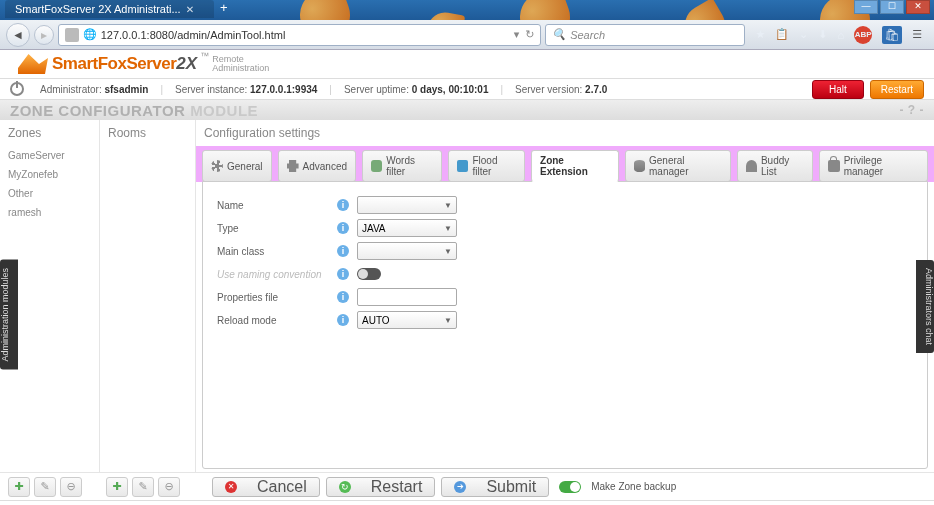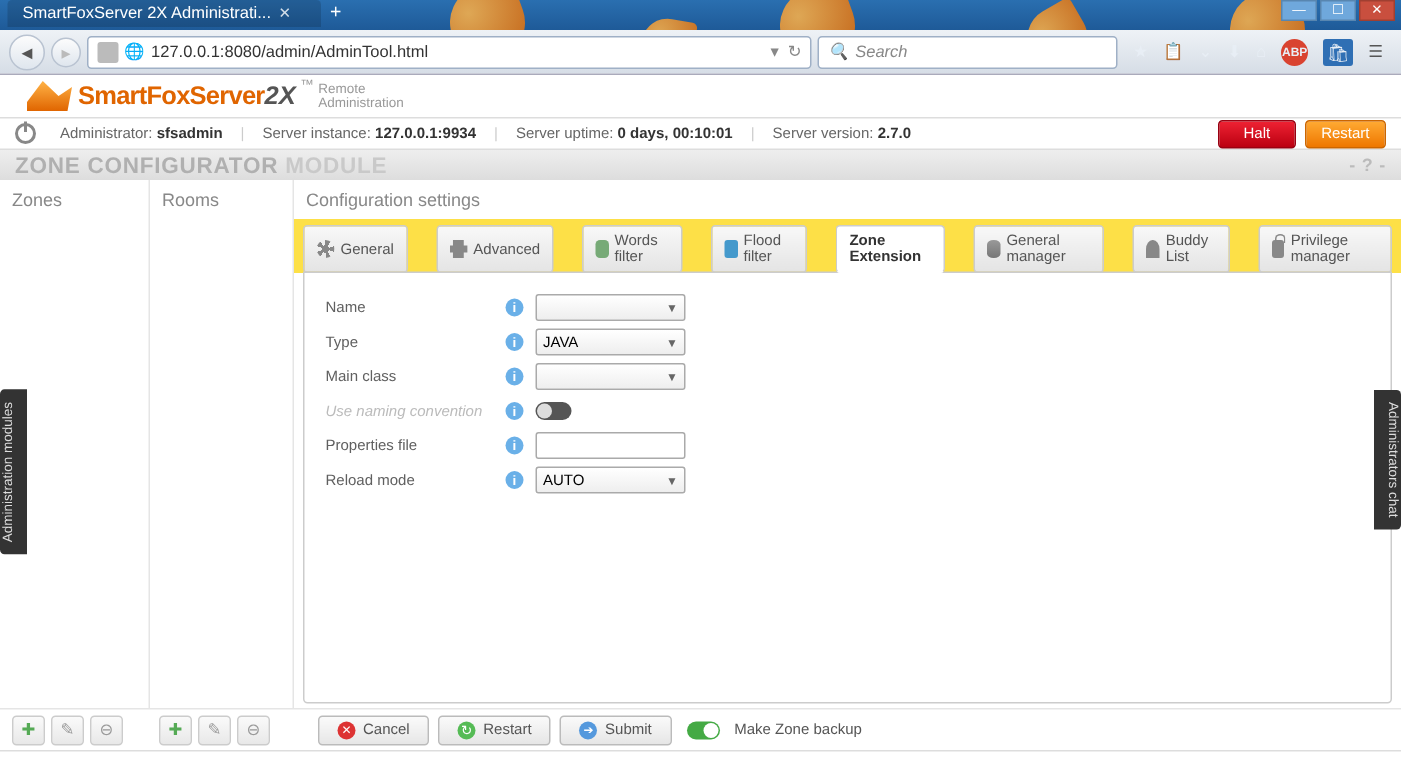--- a/index.html
+++ b/index.html
@@ -48,21 +48,21 @@
 
 
 .main{display:flex;height:352px}
 .col{border-right:1px solid #e5e5e5;display:flex;flex-direction:column}
 .col-header{font-size:12px;color:#888;padding:6px 8px;height:26px}
 .zones-col{width:100px}
 .rooms-col{width:96px}
 .zone-item{font-size:10px;color:#888;padding:4px 8px;cursor:pointer}
 
 .config-col{flex:1;display:flex;flex-direction:column}
-.tabs{display:flex;gap:19px;padding:4px 6px 0;background:#fde047}
+.tabs{display:flex;gap:6px;padding:4px 6px 0;background:#f0abfc}
 .tab{background:linear-gradient(#f8f8f8,#e4e4e4);border:1px solid #ccc;border-radius:3px;padding:4px 8px;font-size:10px;color:#555;display:flex;align-items:center;gap:4px;cursor:pointer}
 .tab.active{background:#fff;border-bottom-color:#fff;position:relative;z-index:2;color:#333;font-weight:bold}
 .tab-icon{width:12px;height:12px;display:inline-block}
 .ico-gear{background:radial-gradient(#888 30%,transparent 30%),conic-gradient(#888 0 10%,transparent 10% 20%,#888 20% 30%,transparent 30% 40%,#888 40% 50%,transparent 50% 60%,#888 60% 70%,transparent 70% 80%,#888 80% 90%,transparent 90%);border-radius:50%}
 .ico-adv{background:#888;clip-path:polygon(20% 0,80% 0,80% 30%,100% 30%,100% 70%,80% 70%,80% 100%,20% 100%,20% 70%,0 70%,0 30%,20% 30%)}
 .ico-chat{background:#7a7;border-radius:3px;position:relative}
 .ico-flood{background:#49c;border-radius:2px}
 .ico-db{background:linear-gradient(#999,#777);border-radius:50%/25%}
 .ico-buddy{background:#888;border-radius:50% 50% 0 0}
 .ico-lock{background:#888;border-radius:2px;position:relative}
@@ -76,21 +76,21 @@
 .form-select{width:100px;height:18px;border:1px solid #aaa;border-radius:2px;background:linear-gradient(#fff,#eee);font-size:10px;padding:0 4px;position:relative;display:flex;align-items:center}
 .form-select::after{content:'▼';position:absolute;right:4px;font-size:8px;color:#666}
 .form-input{width:100px;height:18px;border:1px solid #aaa;border-radius:2px;background:#fff;font-size:10px;padding:0 4px}
 .toggle{width:24px;height:12px;background:#555;border-radius:6px;position:relative}
 .toggle::after{content:'';position:absolute;left:1px;top:1px;width:10px;height:10px;background:#ddd;border-radius:50%}
 
 
 .bottom-bar{height:28px;display:flex;align-items:center;padding:0 6px;gap:4px;border-top:1px solid #e5e5e5}
 .small-btn{width:22px;height:20px;border:1px solid #ccc;border-radius:3px;background:linear-gradient(#fafafa,#e8e8e8);display:flex;align-items:center;justify-content:center;color:#999;font-size:11px}
 .small-btn.g{color:#5a5}
-.action-btn{height:20px;border:1px solid #bbb;border-radius:3px;background:linear-gradient(#fafafa,#e6e6e6);padding:0 12px;font-size:10px;color:#555;display:flex;align-items:center;gap:5px}
+.action-btn{height:20px;border:1px solid #bbb;border-radius:3px;background:linear-gradient(#fafafa,#e6e6e6);padding:0 12px;font-size:16px;color:#555;display:flex;align-items:center;gap:20px}
 .aicon{width:12px;height:12px;border-radius:50%;display:inline-block}
 .ai-cancel{background:#d33;position:relative}
 .ai-cancel::after{content:'✕';color:#fff;font-size:8px;position:absolute;inset:0;text-align:center;line-height:12px}
 .ai-reload{background:#5b5;position:relative}
 .ai-reload::after{content:'↻';color:#fff;font-size:9px;position:absolute;inset:0;text-align:center;line-height:12px}
 .ai-submit{background:#59d;position:relative}
 .ai-submit::after{content:'➔';color:#fff;font-size:8px;position:absolute;inset:0;text-align:center;line-height:12px}
 .toggle-green{width:22px;height:12px;background:#4a4;border-radius:6px;position:relative;margin:0 4px}
 .toggle-green::after{content:'';position:absolute;right:1px;top:1px;width:10px;height:10px;background:#fff;border-radius:50%}
 
@@ -177,20 +177,26 @@
 </div>
 
 <div class="module-bar">
   <span class="m1">ZONE CONFIGURATOR</span>&nbsp;<span>MODULE</span>
   <span class="help">- ? -</span>
 </div>
 
 <div class="main">
   <div class="col zones-col">
     <div class="col-header">Zones</div>
+    <div id="zones-list">
+        <div class="zone-item">GameServer</div>
+        <div class="zone-item">MyZonefeb</div>
+        <div class="zone-item">Other</div>
+        <div class="zone-item">ramesh</div>
+      </div>
   </div>
   <div class="col rooms-col">
     <div class="col-header">Rooms</div>
   </div>
   <div class="config-col">
     <div class="col-header">Configuration settings</div>
     <div class="tabs">
       <div class="tab">
           <span class="tab-icon ico-gear"></span>
           <span>General</span>

